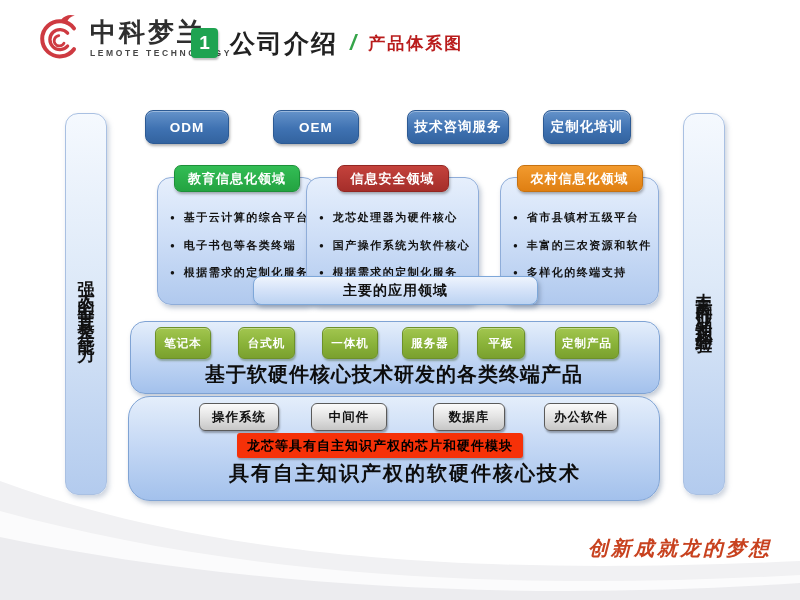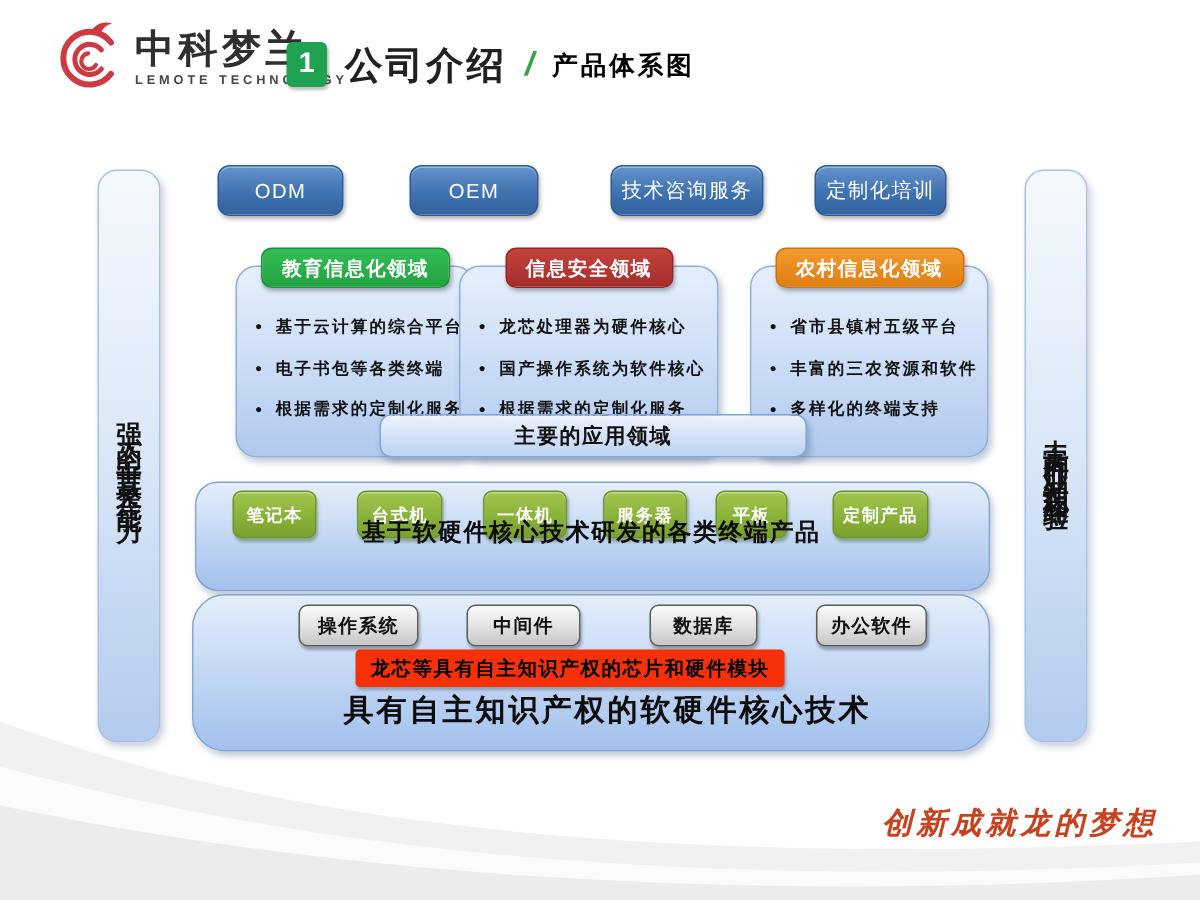--- a/index.html
+++ b/index.html
@@ -11,33 +11,33 @@
   .logo{position:absolute;left:34px;top:12px;display:flex;align-items:center;gap:8px;}
   .logo-text{display:flex;flex-direction:column;line-height:1;}
   .logo-name{font-size:26px;font-weight:900;color:#2f2f2f;letter-spacing:3px;}
   .logo-sub{font-size:8.5px;font-weight:bold;color:#474747;letter-spacing:2.6px;margin-top:4px;}
   .title-row{position:absolute;left:191px;top:26px;height:34px;display:flex;align-items:center;gap:12px;}
   .badge{width:27px;height:30px;background:#1fa351;border-radius:4px;color:#fff;
          font-size:19px;font-weight:bold;display:flex;align-items:center;justify-content:center;
          box-shadow:1px 2px 2px rgba(0,0,0,.25);}
   .page-title{font-size:25px;font-weight:800;color:#212121;letter-spacing:2px;}
   .sep{font-size:22px;font-weight:bold;color:#35a449;font-style:italic;}
-  .page-subtitle{font-size:17px;font-weight:bold;color:#000000;letter-spacing:2px;}
+  .page-subtitle{font-size:17px;font-weight:bold;color:#b91c1c;letter-spacing:2px;}
   
   .vbar{position:absolute;top:113px;width:40px;height:380px;border-radius:13px;
         background:linear-gradient(180deg,#f5f9fe 0%,#dde9f8 45%,#b3cbee 100%);
         border:1px solid #a9c0e2;box-shadow:2px 3px 5px rgba(110,130,160,.35);
         display:flex;align-items:center;justify-content:center;}
   .vbar span{writing-mode:vertical-rl;text-orientation:upright;font-size:17px;font-weight:600;
         color:#111;letter-spacing:8px;}
   .vbar.left{left:65px;}
   .vbar.right{left:683px;}
   .vbar.right span{letter-spacing:5px;}
   
-  .svc{position:absolute;top:110px;height:32px;border-radius:8px;color:#fff;font-weight:normal;
+  .svc{position:absolute;top:110px;height:32px;border-radius:8px;color:#fff;font-weight:bold;
        font-size:13.5px;display:flex;align-items:center;justify-content:center;letter-spacing:1px;
        background:linear-gradient(180deg,#6593ca 0%,#3f72b2 55%,#33639f 100%);
        border:1px solid #2c5a94;box-shadow:1px 2px 3px rgba(0,0,0,.3), inset 0 1px 0 rgba(255,255,255,.35);}
   
   .card{position:absolute;top:177px;height:126px;border-radius:14px;
         background:linear-gradient(180deg,#e6effc 0%,#cfdff7 45%,#b0c9ee 100%);
         border:1px solid #8fadd9;box-shadow:2px 3px 5px rgba(100,120,150,.4);}
   .card-h{position:absolute;top:-13px;left:50%;transform:translateX(-50%);height:25px;padding:0 13px;
         border-radius:7px;color:#fff;font-size:13px;font-weight:bold;letter-spacing:1px;white-space:nowrap;
         display:flex;align-items:center;box-shadow:1px 2px 3px rgba(0,0,0,.3);}
@@ -54,21 +54,21 @@
         background:linear-gradient(180deg,#eef4fd 0%,#d4e2f8 50%,#bcd3f2 100%);
         border:1px solid #7da7d9;box-shadow:2px 3px 4px rgba(90,110,140,.45);
         display:flex;align-items:center;justify-content:center;
         font-size:14px;font-weight:bold;color:#111;letter-spacing:1px;}
   
   .panel{position:absolute;background:linear-gradient(180deg,#e4eefb 0%,#c6d9f5 45%,#a3c1ec 100%);
         border:1px solid #7fa3d4;box-shadow:2px 3px 5px rgba(100,120,150,.4);}
   .panel.mid{left:130px;top:321px;width:528px;height:71px;border-radius:15px;}
   .panel.bottom{left:128px;top:396px;width:530px;height:103px;border-radius:22px;}
   .panel-caption{position:absolute;width:100%;text-align:center;color:#0d0d0d;font-weight:bold;}
-  .mid-caption{top:345px;left:130px;width:528px;font-size:16px;letter-spacing:1px;}
+  .mid-caption{top:361px;left:130px;width:528px;font-size:20px;letter-spacing:1px;}
   .bottom-caption{top:460px;left:140px;width:530px;font-size:20px;letter-spacing:2px;}
   
   .prod{position:absolute;top:327px;height:30px;border-radius:6px;color:#fff;font-size:11.5px;font-weight:bold;
         display:flex;align-items:center;justify-content:center;letter-spacing:1px;
         background:linear-gradient(180deg,#a2c64f 0%,#89b239 55%,#7aa02e 100%);
         border:1px solid #6d9129;box-shadow:1px 2px 2px rgba(60,90,40,.4), inset 0 1px 0 rgba(255,255,255,.35);}
   
   .soft{position:absolute;top:403px;height:26px;border-radius:6px;color:#101010;font-size:12.5px;font-weight:bold;
         display:flex;align-items:center;justify-content:center;letter-spacing:1px;
         background:linear-gradient(180deg,#fbfbfb 0%,#e3e3e3 50%,#c6c6c6 100%);

